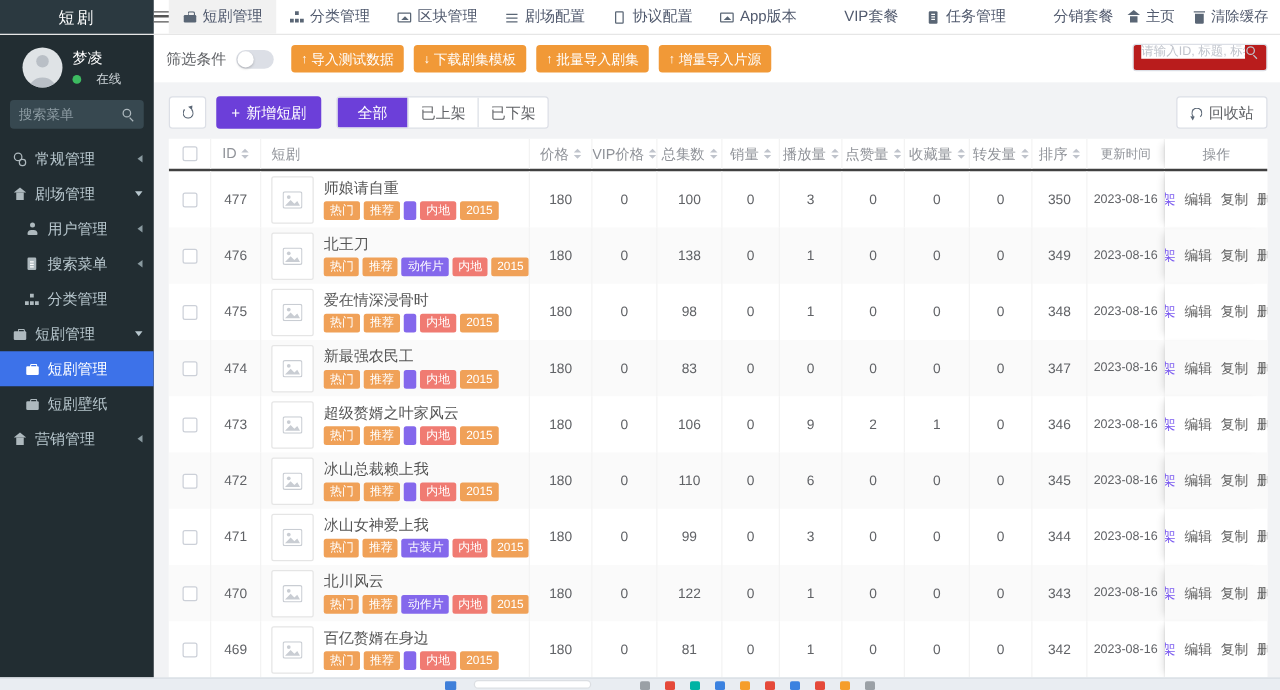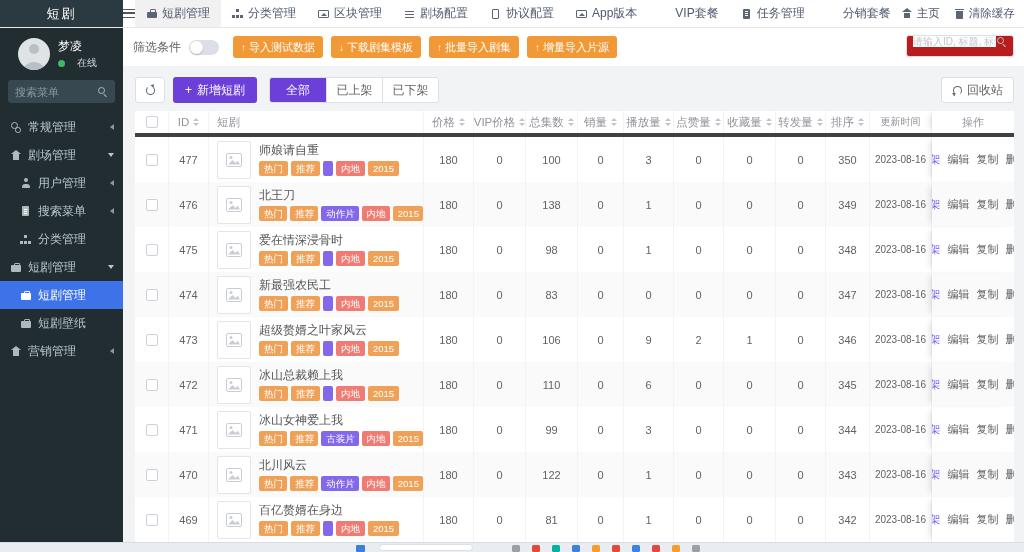--- a/index.html
+++ b/index.html
@@ -81,21 +81,21 @@
   .btn-refresh{width:30px;padding:0}
   .btn-primary{background:#6c3fd9;color:#fff;border:none;height:26px;border-radius:3px;font-size:12px;padding:0 12px;display:inline-flex;gap:5px;align-items:center;cursor:pointer;white-space:nowrap}
   .tabs{display:flex;margin-left:4px;border:1px solid #dcdfe6;border-radius:3px;overflow:hidden;background:#fff}
   .tab{width:56px;height:24px;line-height:24px;text-align:center;font-size:12px;color:#606266;border-left:1px solid #dcdfe6;cursor:pointer}
   .tab:first-child{border-left:none}
   .tab.c-active{background:#6c3fd9;color:#fff;border-color:#6c3fd9}
   .btn-recycle{margin-left:auto}
   
   .table-card{margin:0 10px 0 12px;background:#fff;position:relative;overflow:hidden}
   .thead,.trow{display:flex;align-items:center}
-  .thead{height:26px;font-size:11.5px;color:#909399;border-bottom:4px solid #404040}
+  .thead{height:26px;font-size:11.5px;color:#909399;border-bottom:2px solid #404040}
   .trow{height:45px;font-size:11px;color:#606266}
   .tbody .trow:nth-child(even){background:#fafafa}
   .cell{display:flex;align-items:center;justify-content:center;height:100%;border-right:1px solid #f3f3f3;flex:none;overflow:hidden;white-space:nowrap}
   .c-check{width:34px}.c-id{width:40px}.c-drama{width:215px;justify-content:flex-start;padding-left:8px}
   .c-price{width:50px}.c-vip{width:52px}.c-eps{width:52px}.c-sales{width:46px}.c-plays{width:50px}
   .c-likes{width:50px}.c-favs{width:52px}.c-shares{width:50px}.c-sort{width:44px}
   .c-time{width:62px;font-size:10px}
   .c-ops{flex:1;border-right:none;box-shadow:-6px 0 6px -4px rgba(0,0,0,.12);gap:7px;font-size:11px}
   .checkbox{width:12px;height:12px;border:1px solid #ccd0d8;border-radius:2px;background:#fff;cursor:pointer}
   .sorts{display:inline-flex;flex-direction:column;gap:2px;margin-left:4px;cursor:pointer}

